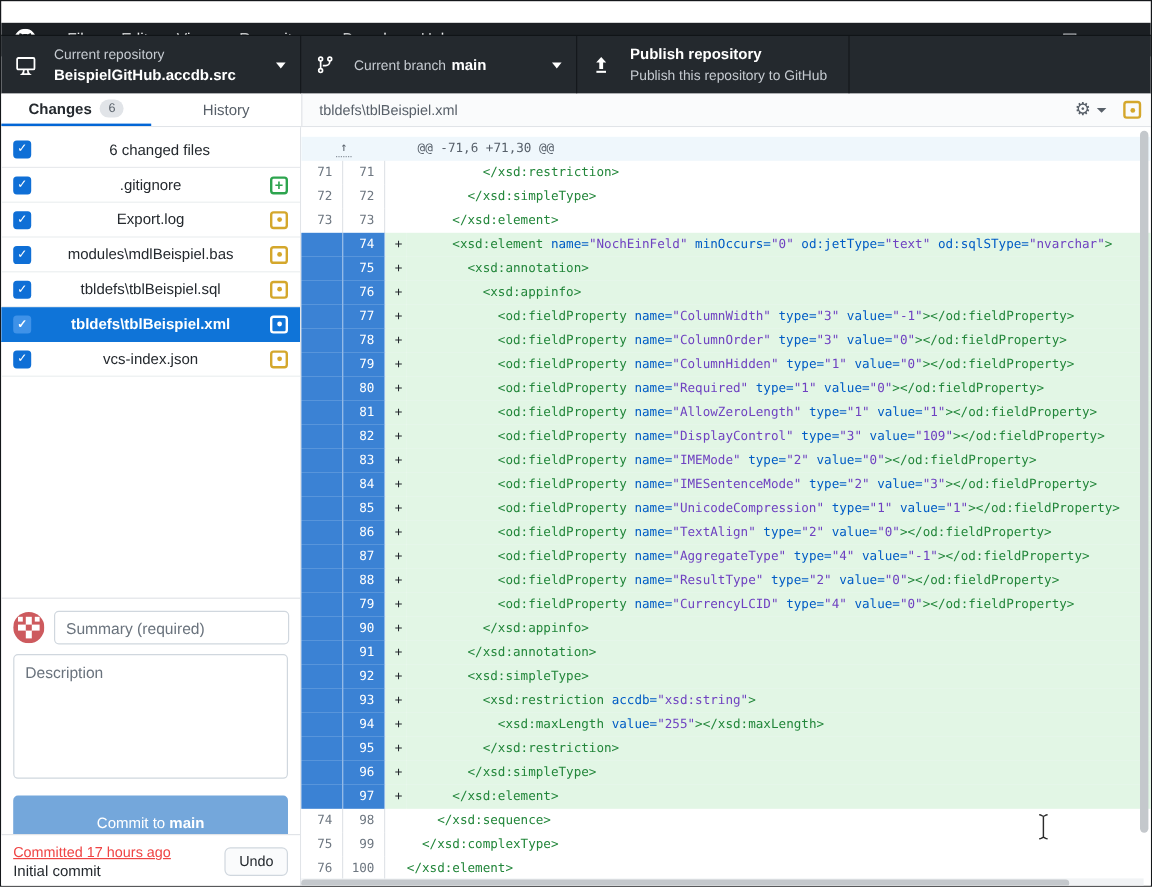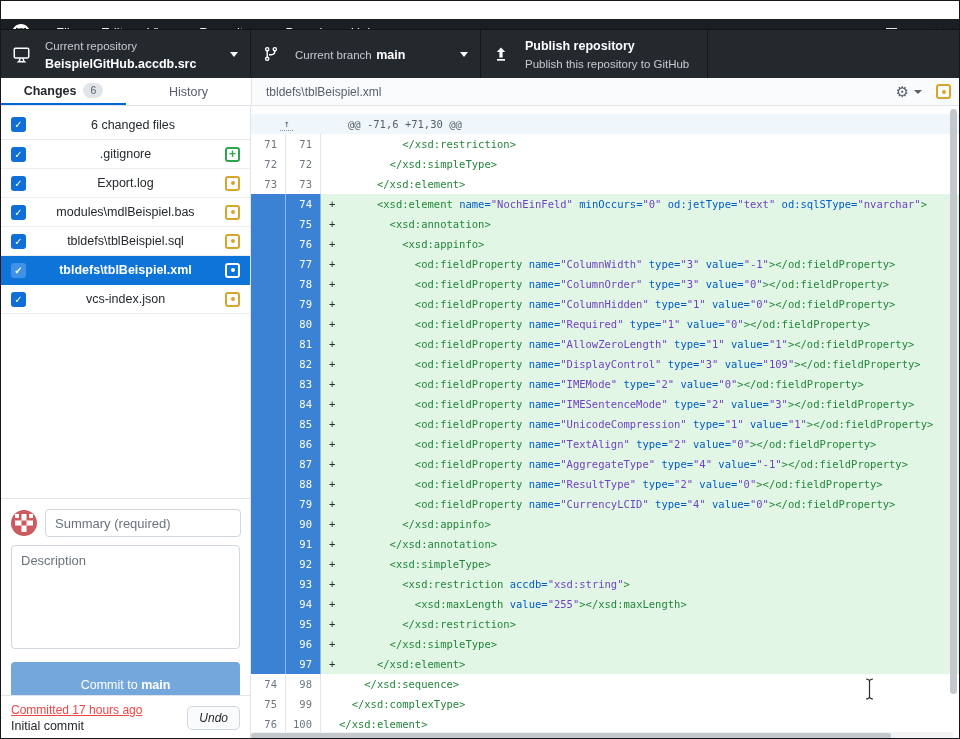--- a/index.html
+++ b/index.html
@@ -88,21 +88,21 @@
               color:#fff;font-family:"Liberation Sans",sans-serif;font-size:12.5px;cursor:default;}
   .commit-btn strong{font-weight:bold;}
 
   
   .undo-bar{position:absolute;left:0;top:589px;width:100%;height:45px;border-top:1px solid #e1e4e8;
             box-sizing:border-box;display:flex;align-items:center;padding:0 10px;background:#fff;}
   .undo-texts{flex:1;min-width:0;}
   .undo-line1{font-size:12px;color:#ef4444;line-height:16px;text-decoration:underline;}
   .undo-line2{font-size:12.5px;color:#24292e;line-height:16px;}
   .undo-btn{border:1px solid #d0d7de;border-radius:5px;background:#fafbfc;color:#24292e;
-            font-family:"Liberation Sans",sans-serif;font-size:12px;padding:4px 11px;font-style:italic;}
+            font-family:"Liberation Sans",sans-serif;font-size:12px;padding:4px 11px;}
 
   
   .diff{position:absolute;left:250px;top:105px;width:710px;height:634px;background:#fff;
         overflow:hidden;padding-top:8px;box-sizing:border-box;}
   .diff-row{display:flex;height:20px;line-height:20px;font-family:"DejaVu Sans Mono",monospace;
             font-size:10.5px;white-space:pre;}
   .c-old,.c-new{width:35px;flex:0 0 auto;text-align:right;padding-right:8px;box-sizing:border-box;
                 color:#6e7781;font-size:10.5px;border-right:1px solid #e1e4e8;}
   .c-sign{width:18px;flex:0 0 auto;padding-left:8px;box-sizing:border-box;color:#24292e;}
   .c-code{flex:1;overflow:hidden;}

